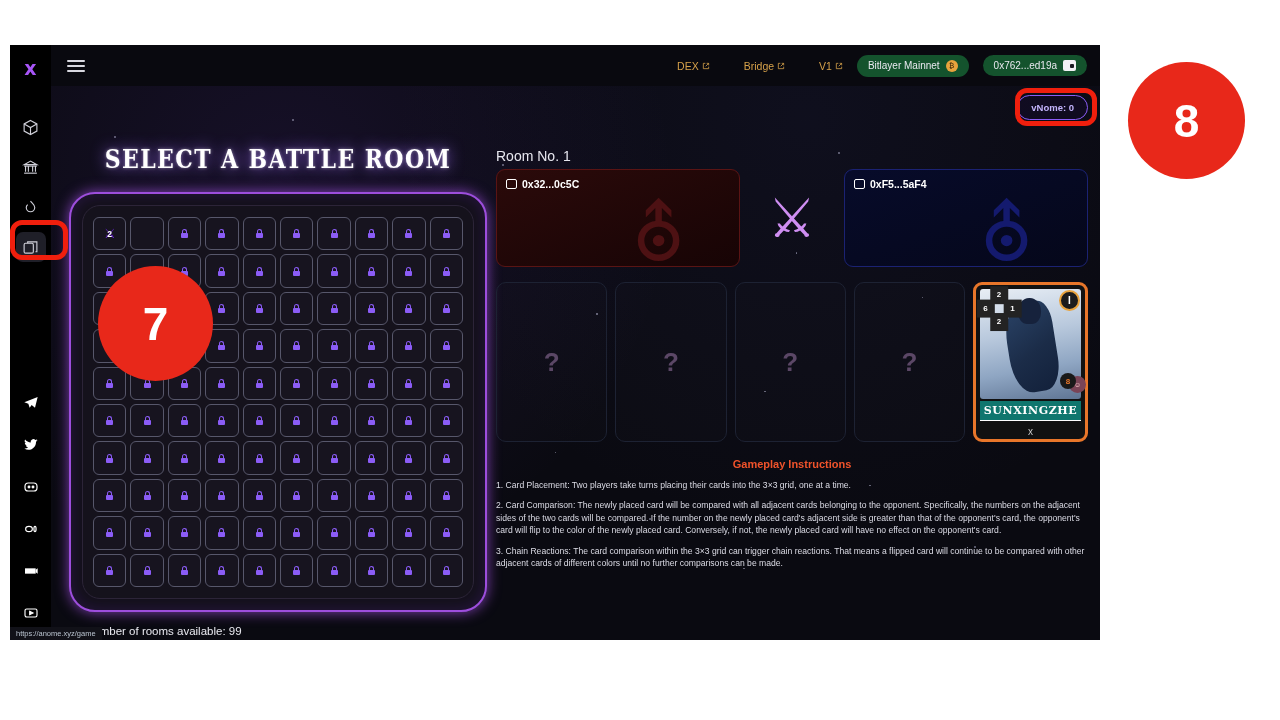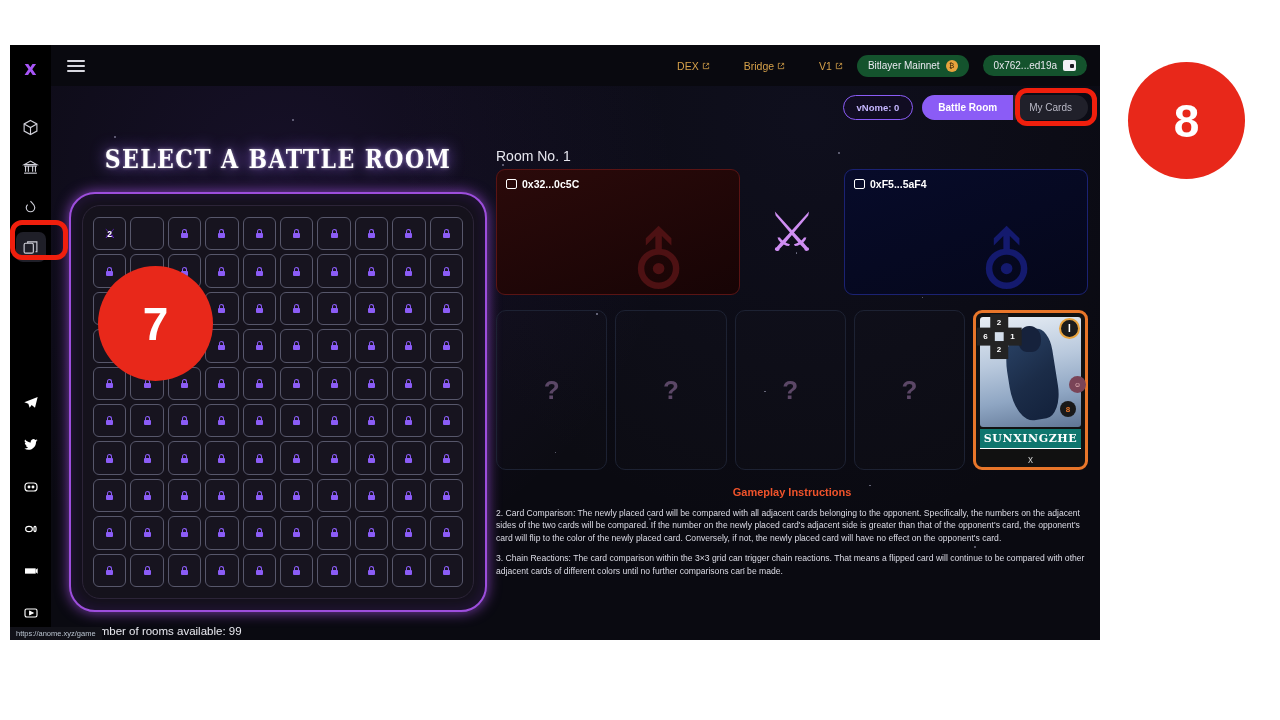--- a/index.html
+++ b/index.html
@@ -125,21 +125,21 @@
                        justify-content:center; color:#6d28d9; font-size:13px; opacity:.95; }
   .cell.open { border-color:#57576b; }
   .roomstats { margin-top: 13px; padding-left: 16px; }
   .roomstats div { color: #e9e9f0; font-size: 11.5px; margin-bottom: 5px; }
 
   
   .right { position: absolute; left: 445px; top: 62px; right: 12px; }
   .roomno { color: #e7e7ef; font-size: 14px; margin-bottom: 5px; }
   .vsrow { display: flex; align-items: center; gap: 6px; }
   .player {
-    flex: 1; height: 126px; border-radius: 9px; position: relative; overflow: hidden;
+    flex: 1; height: 98px; border-radius: 9px; position: relative; overflow: hidden;
   }
   .player.red { background: linear-gradient(160deg,#2b0a0a,#170405); border: 1px solid #5a1414; }
   .player.blue { background: linear-gradient(160deg,#070b2a,#05071a); border: 1px solid #1b2273; }
   .player .addr {
     position: absolute; left: 9px; top: 8px; display: flex; align-items: center; gap: 5px;
     color: #ffffff; font-size: 10.5px; font-weight: bold; z-index: 2;
   }
   .player .addr .w { width: 11px; height: 10px; border: 1.3px solid #fff; border-radius: 2px; }
   .helm { position: absolute; right: 22%; bottom: -6px; font-size: 74px; line-height: 1; }
   .player.red .helm { color: #4d1113; }
@@ -385,24 +385,20 @@
         <i style="left:66%;top:87%;width:1.5px;height:1.5px"></i>
           <i style="left:78%;top:72%;width:1.5px;height:1.5px"></i>
         <i style="left:88%;top:83%;width:2px;height:2px"></i>
           <i style="left:39%;top:50%;width:1.5px;height:1.5px"></i>
         <i style="left:71%;top:30%;width:1.5px;height:1.5px"></i>
           <i style="left:95%;top:45%;width:1.5px;height:1.5px"></i>
       </div>
 
       <div class="toprow">
         <div class="vnome">vNome: 0</div>
-        <div class="seg">
-          <div class="on">Battle Room</div>
-          <div>My Cards</div>
-        </div>
       </div>
 
       <div class="left">
         <div class="sel-title">SELECT A BATTLE ROOM</div>
 
         <div class="room-frame">
           <div class="room-inner">
             <div class="grid10" id="room-grid">
                 <div class="cell occupied">
                   <span class="sw">⚔</span>
@@ -1051,20 +1047,21 @@
             <div class="cost">8</div>
             <div class="cname">SUNXINGZHE</div>
             <div class="cfoot">x</div>
           </div>
         </div>
 
 
         <div class="gtitle">Gameplay Instructions</div>
 
         <div class="ginstr">
+          <p>1. Card Placement: Two players take turns placing their cards into the 3×3 grid, one at a time.</p>
           <p>2. Card Comparison: The newly placed card will be compared with all adjacent cards belonging to the opponent. Specifically, the numbers on the adjacent sides of the two cards will be compared. If the number on the newly placed card's adjacent side is greater than that of the opponent's card, the opponent's card will flip to the color of the newly placed card. Conversely, if not, the newly placed card will have no effect on the opponent's card.</p>
           <p>3. Chain Reactions: The card comparison within the 3×3 grid can trigger chain reactions. That means a flipped card will continue to be compared with other adjacent cards of different colors until no further comparisons can be made.</p>
         </div>
 
         <div class="helpdot">☺</div>
       </div>
     </div>
 
     <div class="statusbar">https://anome.xyz/game</div>
   </div>

